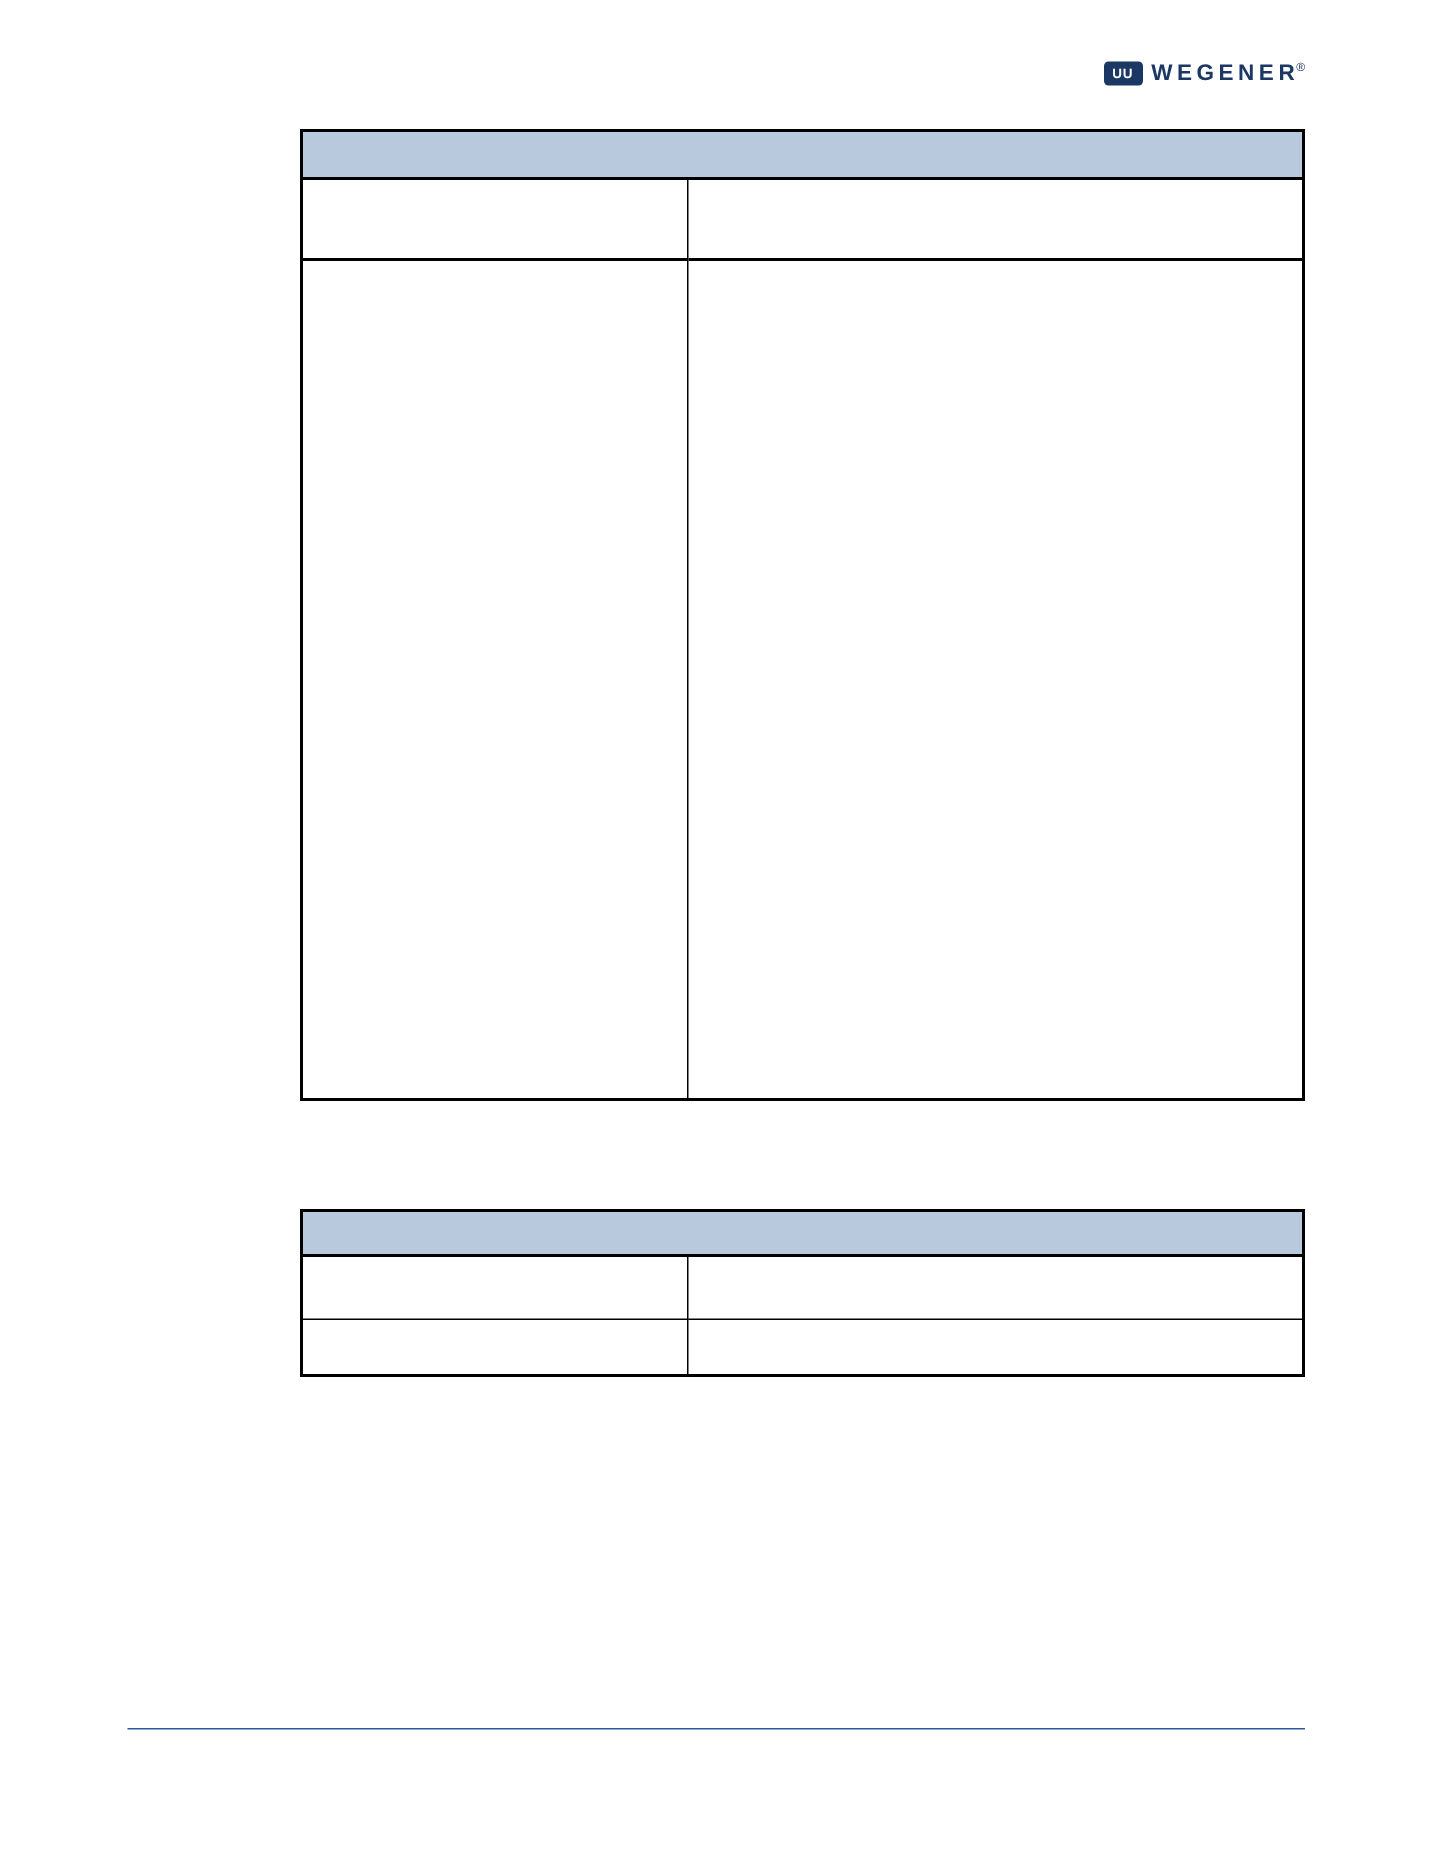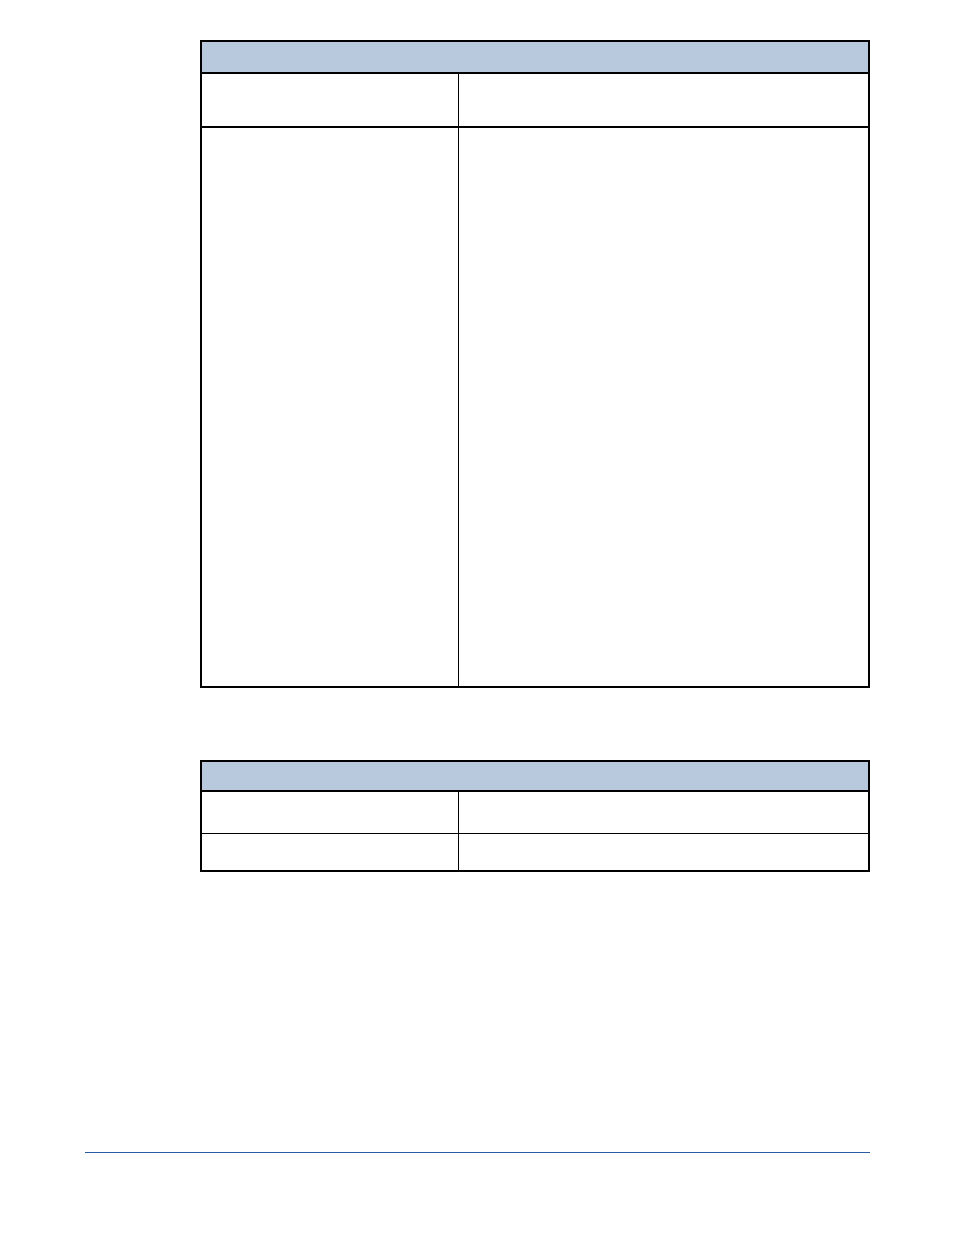--- a/index.html
+++ b/index.html
@@ -115,20 +115,30 @@
   }
   .footer-line {
     border-top: 1.5px solid #2b5aa0;
     width: 100%;
   }
 </style>
 </head>
 <body>
 
 <div class="page">
+  <div class="logo-row">
+    <div class="logo">
+      <div class="logo-mark">
+        <span>UU</span>
+      </div>
+      <div>
+        <span class="logo-text">WEGENER</span><span class="logo-reg">®</span>
+      </div>
+    </div>
+  </div>
 
   <div class="tbl-wrap">
     <table>
       <tbody>
           <tr class="hdr-row">
         <td colspan="2">&nbsp;</td>
       </tr>
       <tr class="sub-hdr">
         <td class="col-left"></td>
         <td class="col-right"></td>

